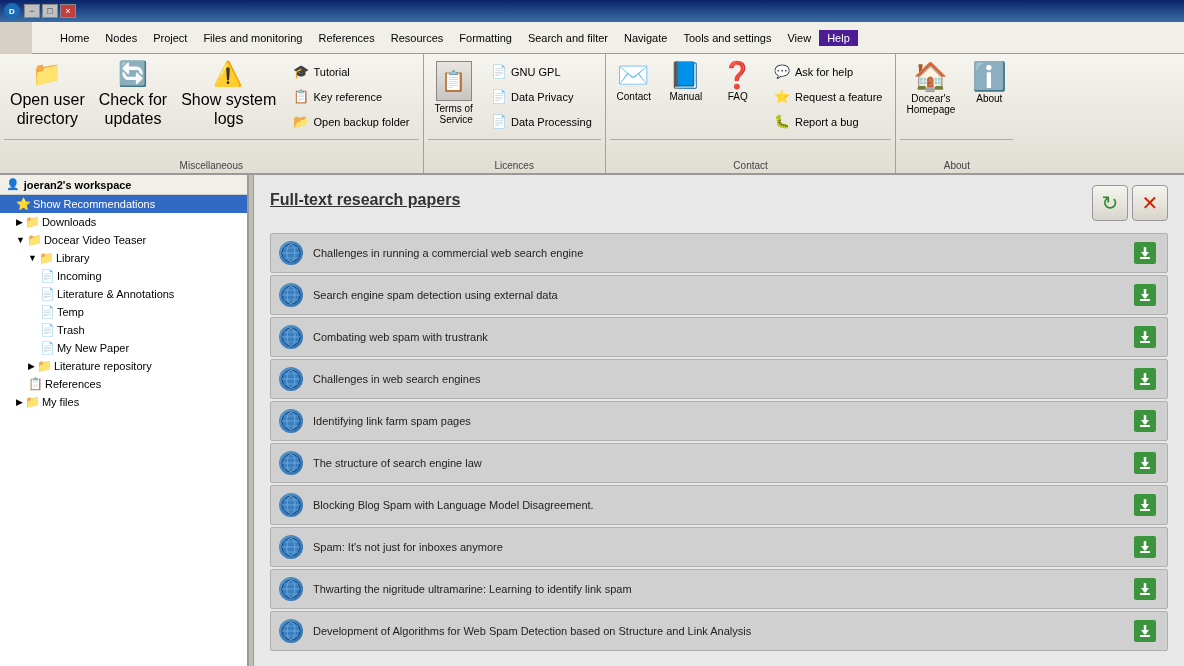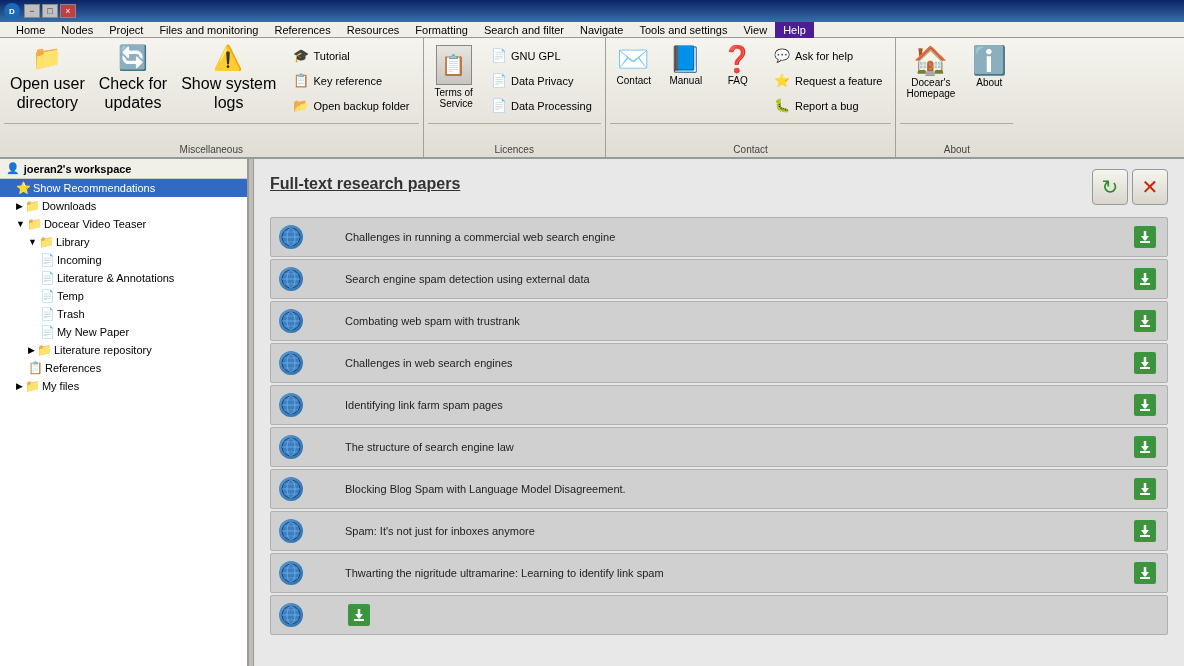--- a/index.html
+++ b/index.html
@@ -19,22 +19,23 @@
     .title-bar-text { flex: 1; }
     .title-bar-controls { display: flex; gap: 2px; }
     .title-bar-btn { width: 16px; height: 14px; background: #c0c0c0; border: 1px solid #888; font-size: 9px; display: flex; align-items: center; justify-content: center; cursor: pointer; color: #333; }
 
     
     .menu-bar {
       background: #f0efe8;
       border-bottom: 1px solid #999;
       display: flex;
       align-items: center;
-      height: 16px;
-      padding: 0 8px;
+      height: 32px;
+      padding: 0 20px;
+      margin-left: 32px;
     }
     .menu-item {
       padding: 2px 8px;
       font-size: 11px;
       cursor: pointer;
       color: #000;
     }
     .menu-item.active { background: #4c1d95; color: white; }
 
     
@@ -193,21 +194,20 @@
     .paper-list { margin-top: 8px; }
     .paper-row {
       display: flex;
       align-items: center;
       background: #d0d0d0;
       border: 1px solid #b0b0b0;
       margin-bottom: 2px;
       padding: 5px 8px;
       border-radius: 2px;
       cursor: pointer;
-      gap: 32px;
     }
     .paper-icon {
       width: 24px;
       height: 24px;
       border-radius: 50%;
       background: radial-gradient(circle at 40% 40%, #6ab0e0, #2060a0);
       margin-right: 10px;
       flex-shrink: 0;
       display: flex;
       align-items: center;
@@ -653,20 +653,21 @@
         <div class="paper-row">
           <div class="paper-icon">
             <svg width="20" height="20" viewBox="0 0 20 20">
               <circle cx="10" cy="10" r="9" fill="#3a80c0" stroke="#1a4080" stroke-width="1"></circle>
               <ellipse cx="10" cy="10" rx="4" ry="9" fill="none" stroke="#7ab0e0" stroke-width="0.8"></ellipse>
               <line x1="1" y1="10" x2="19" y2="10" stroke="#7ab0e0" stroke-width="0.8"></line>
               <line x1="3" y1="5" x2="17" y2="5" stroke="#7ab0e0" stroke-width="0.5"></line>
               <line x1="3" y1="15" x2="17" y2="15" stroke="#7ab0e0" stroke-width="0.5"></line>
             </svg>
           </div>
+          <div class="paper-title">Development of Algorithms for Web Spam Detection based on Structure and Link Analysis</div>
           <div class="paper-download">
             <svg width="22" height="22" viewBox="0 0 22 22">
       <rect width="22" height="22" rx="2" fill="#228B22" opacity="0.85"></rect>
       <polygon points="11,6 11,14 7,10 11,14 15,10 11,14" fill="white"></polygon>
       <polygon points="7,10 11,15 15,10" fill="white"></polygon>
       <line x1="11" y1="5" x2="11" y2="14" stroke="white" stroke-width="2.5"></line>
       <rect x="6" y="15" width="10" height="2" fill="white"></rect>
     </svg>
           </div>
         </div>

